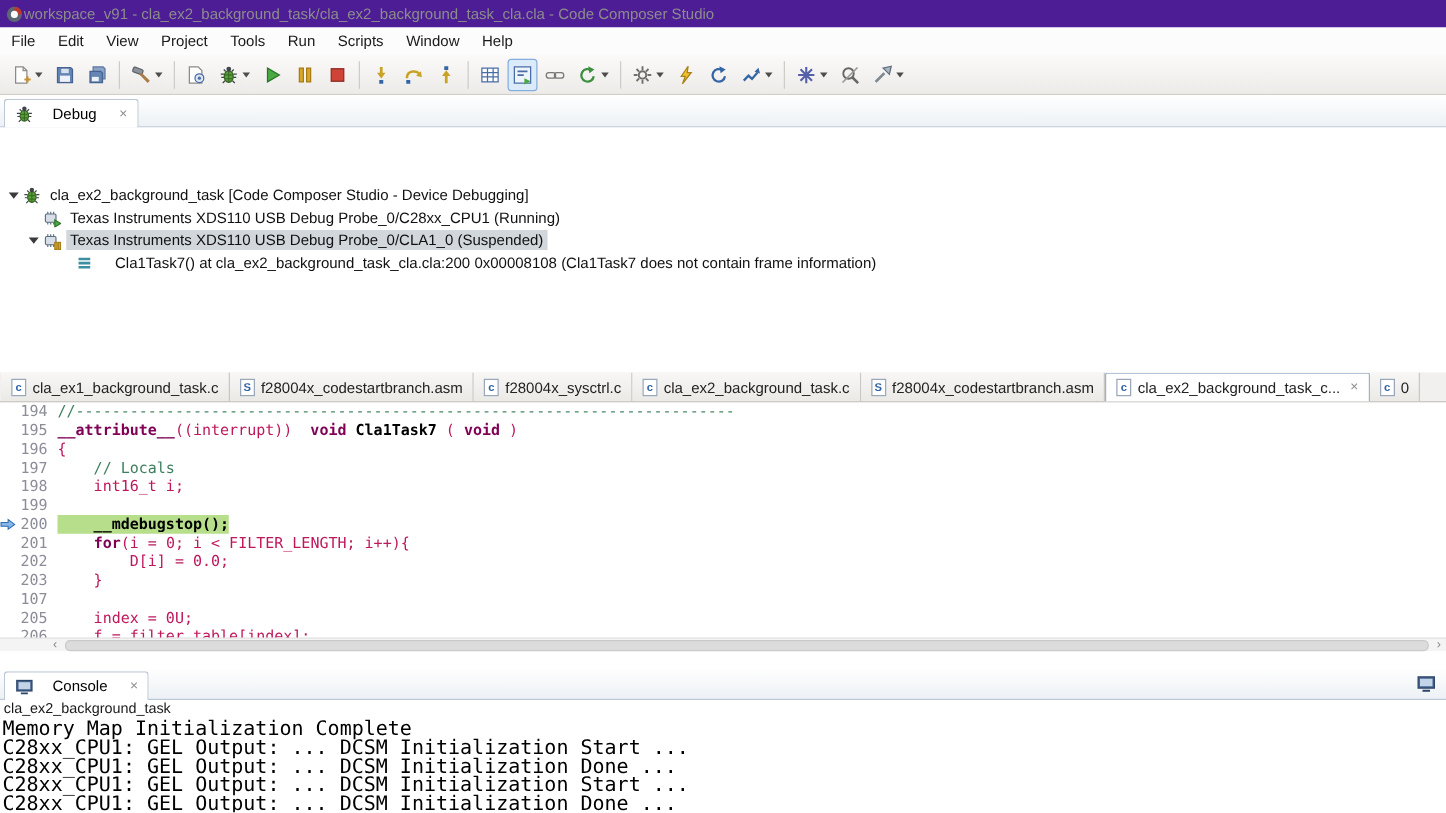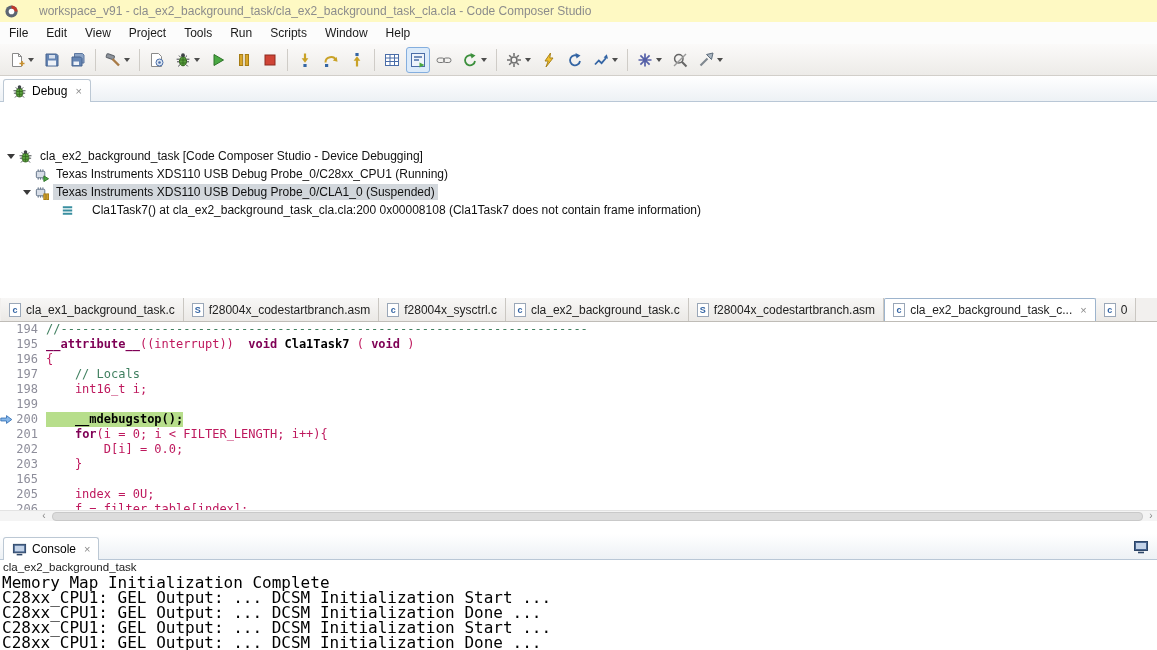--- a/index.html
+++ b/index.html
@@ -1,38 +1,38 @@
 <!DOCTYPE html>
 <html><head>
 <meta charset="utf-8">
 <style>
   html,body{margin:0;padding:0}
   body{width:1157px;height:650px;overflow:hidden;background:#fff;color:#000;
        font-family:"Liberation Sans",sans-serif;font-size:12px}
 
   
-  .titlebar{height:22px;display:flex;align-items:center;gap:20px;padding-left:4px;background:#fef9c3;color:#8c8c8c}
+  .titlebar{height:22px;display:flex;align-items:center;gap:0;padding-left:4px;background:#4c1d95;color:#8c8c8c}
   .appicon svg{width:15px;height:15px;display:block}
   .menubar{height:22px;display:flex;align-items:center;background:#fcfcfc}
   .menu-item{padding:3px 9px;color:#1a1a1a}
 
   
   .toolbar{height:32px;box-sizing:border-box;display:flex;align-items:center;padding-left:4px;
            background:linear-gradient(#fbfaf9,#edebe8);border-bottom:1px solid #d2cfca}
   .tbtn{height:24px;display:inline-flex;align-items:center;justify-content:center;padding:0 3px;margin:0 1px;
         border:1px solid transparent;border-radius:3px}
   .tbtn.tactive{background:#dcebfa;border-color:#84aede}
   .icon16 svg{width:16px;height:16px;display:block}
   .dd{width:0;height:0;border-left:3px solid transparent;border-right:3px solid transparent;border-top:4px solid #4d4d4d;margin-left:3px}
   .tsep{width:1px;height:22px;background:#cfccc7;margin:0 4px;flex:none}
 
   
   .vheader{height:26px;box-sizing:border-box;display:flex;align-items:flex-end;
            background:linear-gradient(#ffffff,#edf1f5);border-bottom:1px solid #b9c7d6;padding-left:3px}
-  .vtab{display:inline-flex;align-items:center;gap:5px;height:22px;padding:0 8px;background:#fff;
+  .vtab{display:inline-flex;align-items:center;gap:15px;height:22px;padding:0 8px;background:#fff;
         border:1px solid #bcc8d4;border-bottom:none;border-radius:3px 3px 0 0;margin-bottom:-1px;position:relative;z-index:2}
   .vtab .icon16 svg{width:15px;height:15px}
   .closex{font-size:11px;color:#8a8a8a;margin-left:3px;line-height:1}
   .cright{margin-left:auto;display:flex;align-items:center;gap:4px;padding:0 8px 4px 0}
 
   
   .tree{height:196px;box-sizing:border-box;padding-top:5px;background:#fff;overflow:hidden}
   .trow{height:18px;display:flex;align-items:center;white-space:nowrap}
   .chev{width:12px;height:12px;flex:none;position:relative}
   .chev.open::after{content:"";position:absolute;left:1px;top:4px;border:4px solid transparent;border-top:5px solid #3a3a3a}
@@ -413,21 +413,21 @@
     <div class="cline"><span class="ann"></span><span class="lnum">196</span><span class="ctext"><span class="tk-pl">{</span></span></div>
     <div class="cline"><span class="ann"></span><span class="lnum">197</span><span class="ctext"><span class="tk-cm">    // Locals</span></span></div>
     <div class="cline"><span class="ann"></span><span class="lnum">198</span><span class="ctext"><span class="tk-pl">    int16_t i;</span></span></div>
     <div class="cline"><span class="ann"></span><span class="lnum">199</span><span class="ctext"></span></div>
     <div class="cline"><span class="ann"><svg viewBox="0 0 16 12">
           <path d="M1 4.2h7V1.2L14.5 6 8 10.8V7.8H1z" fill="#86b7ea" stroke="#2f6bb0"></path>
         </svg></span><span class="lnum">200</span><span class="ctext curline"><span class="tk-fn">    __mdebugstop();</span></span></div>
     <div class="cline"><span class="ann"></span><span class="lnum">201</span><span class="ctext"><span class="tk-pl">    </span><span class="tk-kw">for</span><span class="tk-pl">(i = 0; i &lt; FILTER_LENGTH; i++){</span></span></div>
     <div class="cline"><span class="ann"></span><span class="lnum">202</span><span class="ctext"><span class="tk-pl">        D[i] = 0.0;</span></span></div>
     <div class="cline"><span class="ann"></span><span class="lnum">203</span><span class="ctext"><span class="tk-pl">    }</span></span></div>
-    <div class="cline"><span class="ann"></span><span class="lnum">165</span><span class="ctext"></span></div>
+    <div class="cline"><span class="ann"></span><span class="lnum">107</span><span class="ctext"></span></div>
     <div class="cline"><span class="ann"></span><span class="lnum">205</span><span class="ctext"><span class="tk-pl">    index = 0U;</span></span></div>
     <div class="cline"><span class="ann"></span><span class="lnum">206</span><span class="ctext"><span class="tk-pl">    f = filter_table[index];</span></span></div>
   </div>
 
 <div class="hscroll">
   <span class="harrow">‹</span>
   <span class="hthumb"></span>
   <span class="harrow">›</span>
 </div>
 

